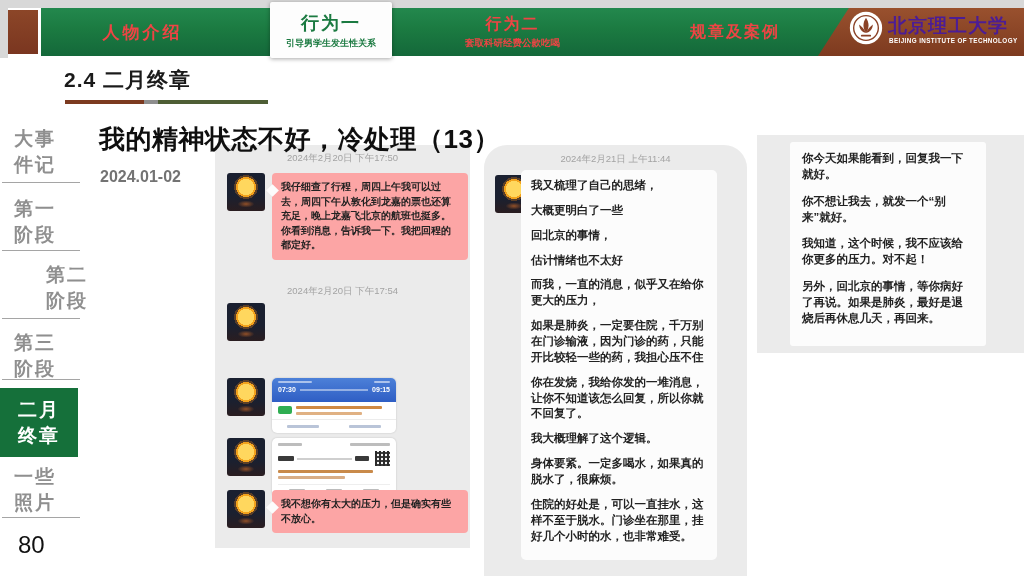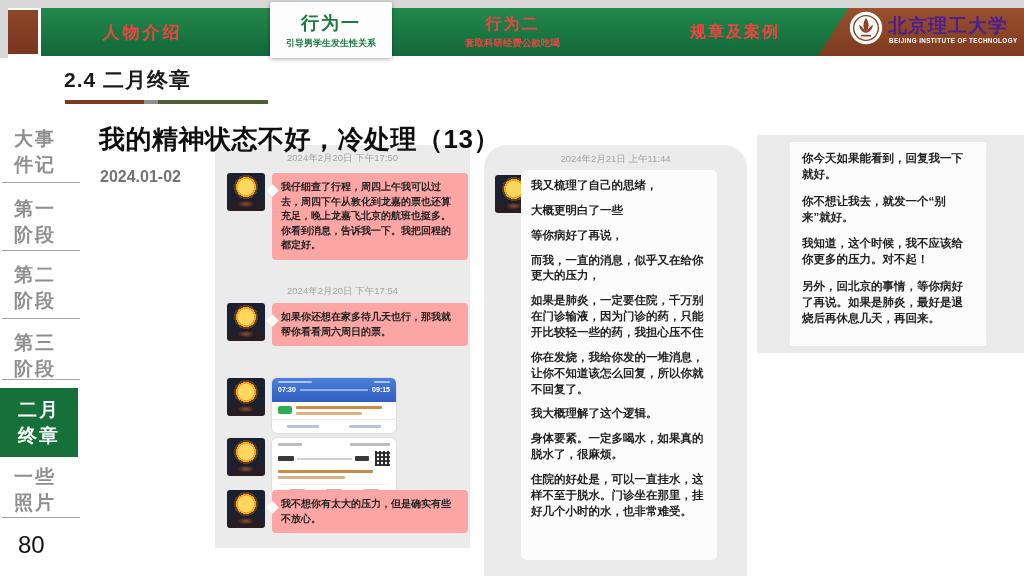--- a/index.html
+++ b/index.html
@@ -36,21 +36,21 @@
            white-space:nowrap;z-index:4;font-weight:bold;}
 
   
   .section-title{left:64px;top:66px;font-size:21px;font-weight:bold;color:#1a1a1a;letter-spacing:1px;}
   .section-underline{left:65px;top:100px;width:203px;height:4px;
       background:linear-gradient(90deg,#7c3a20 0,#7c3a20 39%,#8e8e8e 39%,#8e8e8e 46%,#4e5e35 46%,#4e5e35 100%);}
 
   
   .sb-item{left:14px;width:54px;font-size:19px;font-weight:bold;color:#8f8f8f;
            line-height:26px;letter-spacing:2px;}
-  .sb-0{top:126px;} .sb-1{top:196px;} .sb-2{top:262px;} .sb-3{top:330px;} .sb-5{top:464px;}
+  .sb-0{top:126px;} .sb-1{top:196px;} .sb-2{top:262px;margin-left:32px;} .sb-3{top:330px;} .sb-5{top:464px;}
   .sb-active{left:0;top:388px;width:78px;height:69px;background:#15703a;
              display:flex;align-items:center;justify-content:center;}
   .sb-active span{display:block;width:48px;color:#fff;font-size:19px;font-weight:bold;
                   line-height:26px;letter-spacing:2px;text-align:center;}
   .sb-div{left:2px;width:78px;height:1px;background:#a5a5a5;}
   .d0{top:182px;} .d1{top:250px;} .d2{top:318px;} .d3{top:379px;} .d4{top:517px;}
   .page-num{left:18px;top:531px;font-size:24px;color:#111;}
 
   
   .heading{left:99px;top:122px;font-size:26px;font-weight:bold;color:#0f0f0f;
@@ -180,21 +180,20 @@
 
 <div class="abs panel p1">
   <div class="abs ts ts1">2024年2月20日 下午17:50</div>
   <div class="abs avatar av1"></div>
   <div class="abs bubble bb1">
     <div>我仔细查了行程，周四上午我可以过去，周四下午从敦化到龙嘉的票也还算充足，晚上龙嘉飞北京的航班也挺多。</div>
     <div>你看到消息，告诉我一下。我把回程的都定好。</div>
   </div>
   <div class="abs ts ts2">2024年2月20日 下午17:54</div>
   <div class="abs avatar av2"></div>
-  <div class="abs bubble bb2">如果你还想在家多待几天也行，那我就帮你看看周六周日的票。</div>
 
   <div class="abs avatar av3"></div>
   <div class="abs fcard">
     <div class="fc-top">
       <div class="fc-meta">
           <i class="fc-m1"></i>
           <i class="fc-m2"></i>
         </div>
       <div class="fc-times">
         <span>07:30</span>
@@ -239,21 +238,22 @@
   <div class="abs avatar av5"></div>
   <div class="abs bubble bb3">我不想你有太大的压力，但是确实有些不放心。</div>
 </div>
 
 <div class="abs panel p2">
   <div class="abs ts">2024年2月21日 上午11:44</div>
   <div class="abs avatar"></div>
   <div class="abs sheet">
     <p>我又梳理了自己的思绪，</p>
     <p>大概更明白了一些</p>
-    <p>等你病好了再说，</p>
+    <p>回北京的事情，</p>
+    <p>估计情绪也不太好</p>
     <p>而我，一直的消息，似乎又在给你更大的压力，</p>
     <p>如果是肺炎，一定要住院，千万别在门诊输液，因为门诊的药，只能开比较轻一些的药，我担心压不住</p>
     <p>你在发烧，我给你发的一堆消息，让你不知道该怎么回复，所以你就不回复了。</p>
     <p>我大概理解了这个逻辑。</p>
     <p>身体要紧。一定多喝水，如果真的脱水了，很麻烦。</p>
     <p>住院的好处是，可以一直挂水，这样不至于脱水。门诊坐在那里，挂好几个小时的水，也非常难受。</p>
   </div>
 </div>
 
 <div class="abs panel p3">

